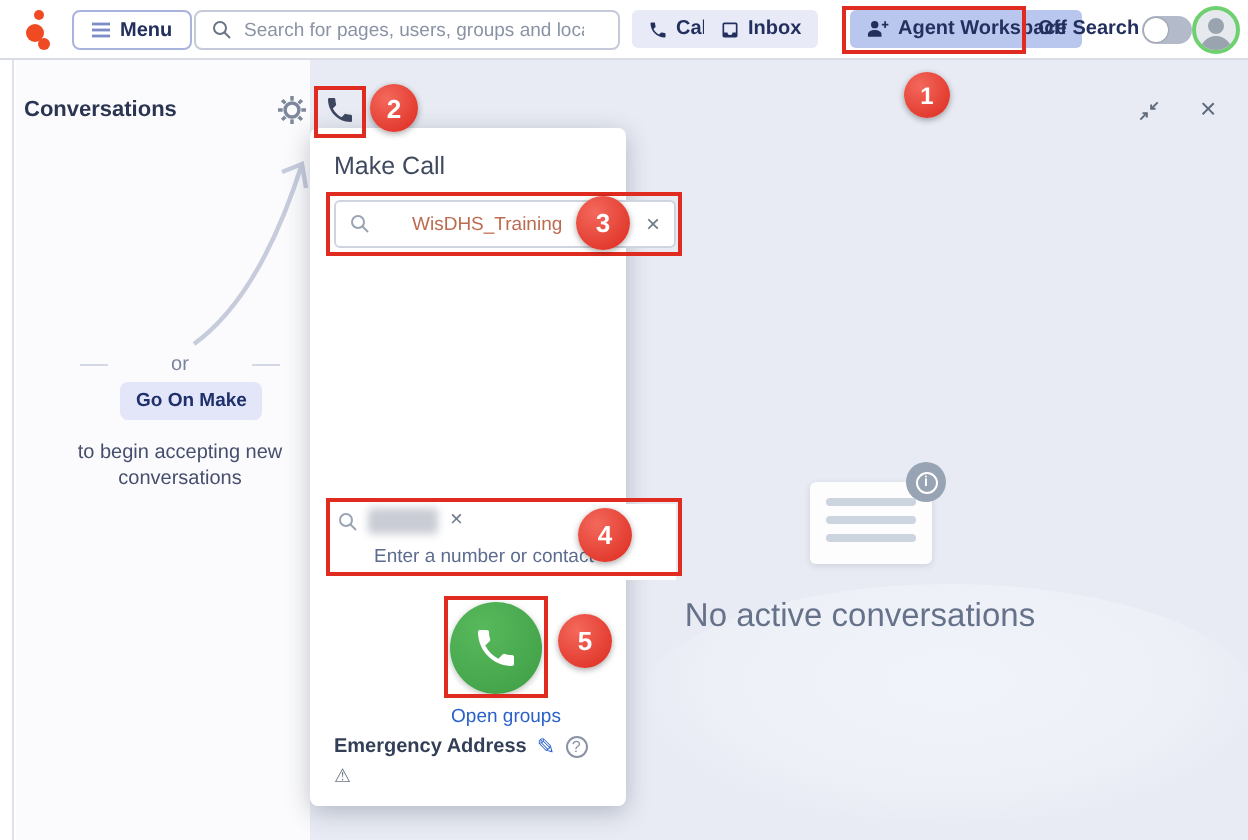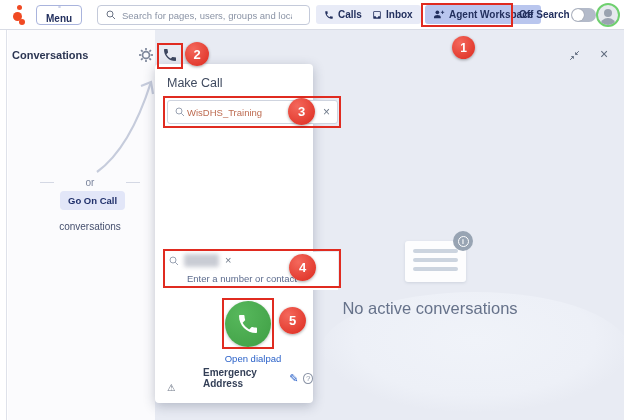--- a/index.html
+++ b/index.html
@@ -7,21 +7,21 @@
   body { font-family:"Liberation Sans", sans-serif; }
   #screen { position:relative; width:624px; height:420px; overflow:hidden; background:#fff; }
   .abs { position:absolute; }
 
   
   #topbar { left:0; top:0; width:624px; height:30px; background:#ffffff; border-bottom:1px solid #d9dce5; z-index:10; }
   .logo-dot { position:absolute; background:#f04a23; border-radius:50%; }
   .pillbtn { position:absolute; display:flex; align-items:center; gap:4px; height:19px; padding:0 8px;
              background:#e8ebf7; border-radius:3px; color:#23305e; font-size:10px; font-weight:bold; }
   .menu-btn { position:absolute; display:flex; align-items:center; gap:5px; height:20px; padding:0 9px;
-              background:#fff; border:1px solid #a9b4dd; border-radius:4px; color:#23305e; font-size:10px; font-weight:bold;flex-direction:column; }
+              background:#fff; border:1px solid #a9b4dd; border-radius:4px; color:#23305e; font-size:10px; font-weight:bold; }
   .searchbox { position:absolute; display:flex; align-items:center; gap:6px; height:20px; padding:0 8px;
                background:#fff; border:1px solid #c4cada; border-radius:4px; }
   .searchbox input { border:none; outline:none; font-size:9.5px; color:#5a6478; width:170px; font-family:"Liberation Sans",sans-serif; }
   .searchbox input::placeholder { color:#8a93a5; }
   .aw-btn { background:#b9c6ee; }
   .toggle { position:absolute; width:25px; height:14px; border-radius:8px; background:#b3bac9; }
   .toggle .knob { position:absolute; left:1px; top:1px; width:12px; height:12px; background:#fff; border-radius:50%; box-shadow:0 0 1px rgba(0,0,0,.4); }
   .avatar { position:absolute; width:24px; height:24px; border-radius:50%; border:2px solid #6fd06f; background:#e6e9ee; overflow:hidden; }
   .avatar .head { position:absolute; left:6px; top:4px; width:8px; height:8px; border-radius:50%; background:#9aa3b0; }
   .avatar .bodyshape { position:absolute; left:2px; top:13px; width:16px; height:10px; border-radius:8px 8px 0 0; background:#9aa3b0; }
@@ -39,31 +39,31 @@
   .or-row { display:flex; align-items:center; justify-content:center; gap:6px; color:#7a849c; }
   .dash { width:14px; height:1px; background:#d4d8e4; display:inline-block; }
   #goq-btn { left:60px; top:191px; padding:4px 8px; background:#e2e6f8; border-radius:4px;
              font-size:9.5px; font-weight:bold; color:#20306b; z-index:5; }
 
   
   #popup { left:155px; top:64px; width:158px; height:339px; background:#ffffff; border-radius:4px;
            box-shadow:0 3px 12px rgba(40,50,80,.28); z-index:20; }
   #mc-title { left:12px; top:12px; font-size:12.5px; color:#3f4a5f; }
   .mc-input { position:absolute; left:12px; top:36px; width:171px; height:24px; background:#fff;
-              border:1px solid #cfd4df; border-radius:3px; display:flex; align-items:center; padding:0 7px; gap:2px; }
+              border:1px solid #cfd4df; border-radius:3px; display:flex; align-items:center; padding:0 7px; gap:21px; }
   .mc-input .val { font-size:9.5px; color:#bd6b50; flex:1; }
   .clear-x { color:#6f7a8a; font-size:12px; line-height:1; }
   #num-zone { position:absolute; left:12px; top:188px; width:171px; height:38px; background:#fff; }
   .redact { position:absolute; left:17px; top:2px; width:35px; height:13px; background:#c9ccd4; border-radius:2px; filter:blur(2px); }
   #num-placeholder { position:absolute; left:20px; top:21px; font-size:9.5px; color:#5d6c8e; }
   #call-btn { position:absolute; left:70px; top:237px; width:46px; height:46px; border-radius:50%;
               background:radial-gradient(circle at 35% 30%, #57b85c, #3f9e44); display:flex; align-items:center; justify-content:center;
               box-shadow:0 1px 3px rgba(0,0,0,.25); }
   #open-dialpad { position:absolute; left:0; top:289px; width:196px; text-align:center; font-size:9.5px; color:#2b62c9; }
-  #ea-row { position:absolute; left:12px; top:303px; display:flex; align-items:center; gap:5px;margin-left:36px; }
+  #ea-row { position:absolute; left:12px; top:303px; display:flex; align-items:center; gap:5px; }
   #ea-row .ea-label { font-size:10px; font-weight:bold; color:#333f57; }
   .pencil { color:#2b62c9; font-size:11px; }
   .help-circle { width:11px; height:11px; border:1px solid #8a93a5; border-radius:50%; color:#8a93a5;
                  font-size:8px; display:flex; align-items:center; justify-content:center; }
   #warn-row { position:absolute; left:12px; top:318px; display:flex; align-items:center; gap:4px;
               font-size:9.5px; color:#6e7787; }
 
   
   #hill { left:320px; top:292px; width:310px; height:120px; border-radius:50%;
           background:radial-gradient(ellipse at 50% 40%, #f0f3f9 0%, #edf0f7 55%, rgba(232,235,243,0) 72%); }
@@ -116,21 +116,21 @@
       <input type="text" readonly="" placeholder="Search for pages, users, groups and locations" style="">
     </div>
 
     <div class="pillbtn" style="left:316px; top:5px;">
       <svg width="10" height="10" viewBox="0 0 24 24">
         <path fill="#23305e" d="M6.62 10.79c1.44 2.83 3.76 5.14 6.59 6.59l2.2-2.2c.27-.27.67-.36 1.02-.24 1.12.37 2.33.57 3.57.57.55 0 1 .45 1 1V20c0 .55-.45 1-1 1-9.39 0-17-7.61-17-17 0-.55.45-1 1-1h3.5c.55 0 1 .45 1 1 0 1.25.2 2.45.57 3.57.11.35.03.74-.25 1.02l-2.2 2.2z"></path>
       </svg>
       <span>Calls</span>
     </div>
 
-    <div class="pillbtn" style="left:364px; top:5px;">
+    <div class="pillbtn" style="left:352px; top:5px;">
       <svg width="10" height="10" viewBox="0 0 24 24">
         <path fill="#23305e" d="M19 3H5a2 2 0 0 0-2 2v14a2 2 0 0 0 2 2h14a2 2 0 0 0 2-2V5a2 2 0 0 0-2-2zm0 12h-4a3 3 0 0 1-6 0H5V5h14v10z"></path>
       </svg>
       <span>Inbox</span>
     </div>
 
     <div class="pillbtn aw-btn" style="left:425px; top:5px;text-align:right;">
       <svg width="12" height="11" viewBox="0 0 22 20">
         <circle cx="8" cy="6" r="3.4" fill="#23305e"></circle>
         <path fill="#23305e" d="M8 11c-3.4 0-6.2 1.7-6.2 3.8V17h12.4v-2.2C14.2 12.7 11.4 11 8 11z"></path>
@@ -196,22 +196,23 @@
   <svg class="abs" style="left:85px; top:70px; z-index:5;" width="75" height="105" viewBox="0 0 75 105">
     <path d="M 12 102 Q 45 78 66 12" fill="none" stroke="#c6ccdc" stroke-width="2.2"></path>
     <polyline points="56,16 66,12 68,24" fill="none" stroke="#c6ccdc" stroke-width="2.2"></polyline>
   </svg>
 
   <div class="abs lefttext or-row" style="left:15px; top:176px;gap:32px;">
     <span class="dash"></span>
       <span>or</span>
       <span class="dash"></span>
   </div>
-  <div id="goq-btn" class="abs">Go On Call</div>
+  <div id="goq-btn" class="abs">Go On Make</div>
   <div class="abs lefttext" style="left:15px; top:220px;">
+    <div>to begin accepting new</div>
     <div>conversations</div>
   </div>
 
   <div id="hill" class="abs"></div>
   <div id="doc-card" class="abs">
     <span class="doc-line" style="top:8px;"></span>
     <span class="doc-line" style="top:17px;"></span>
     <span class="doc-line" style="top:26px;"></span>
   </div>
   <div id="info-badge" class="abs">
@@ -240,21 +241,21 @@
       <span class="abs clear-x" style="left:58px; top:3px; font-size:11px;">×</span>
       <div id="num-placeholder">Enter a number or contact</div>
     </div>
 
     <div id="call-btn">
       <svg width="24" height="24" viewBox="0 0 24 24">
         <path fill="#ffffff" d="M6.62 10.79c1.44 2.83 3.76 5.14 6.59 6.59l2.2-2.2c.27-.27.67-.36 1.02-.24 1.12.37 2.33.57 3.57.57.55 0 1 .45 1 1V20c0 .55-.45 1-1 1-9.39 0-17-7.61-17-17 0-.55.45-1 1-1h3.5c.55 0 1 .45 1 1 0 1.25.2 2.45.57 3.57.11.35.03.74-.25 1.02l-2.2 2.2z"></path>
       </svg>
     </div>
 
-    <div id="open-dialpad">Open dialpad</div>
+    <div id="open-dialpad">Open groups</div>
 
     <div id="ea-row">
       <span class="ea-label">Emergency Address</span>
       <span class="pencil">✎</span>
       <span class="help-circle">?</span>
     </div>
 
     <div id="warn-row">
       <span>⚠</span>
     </div>

